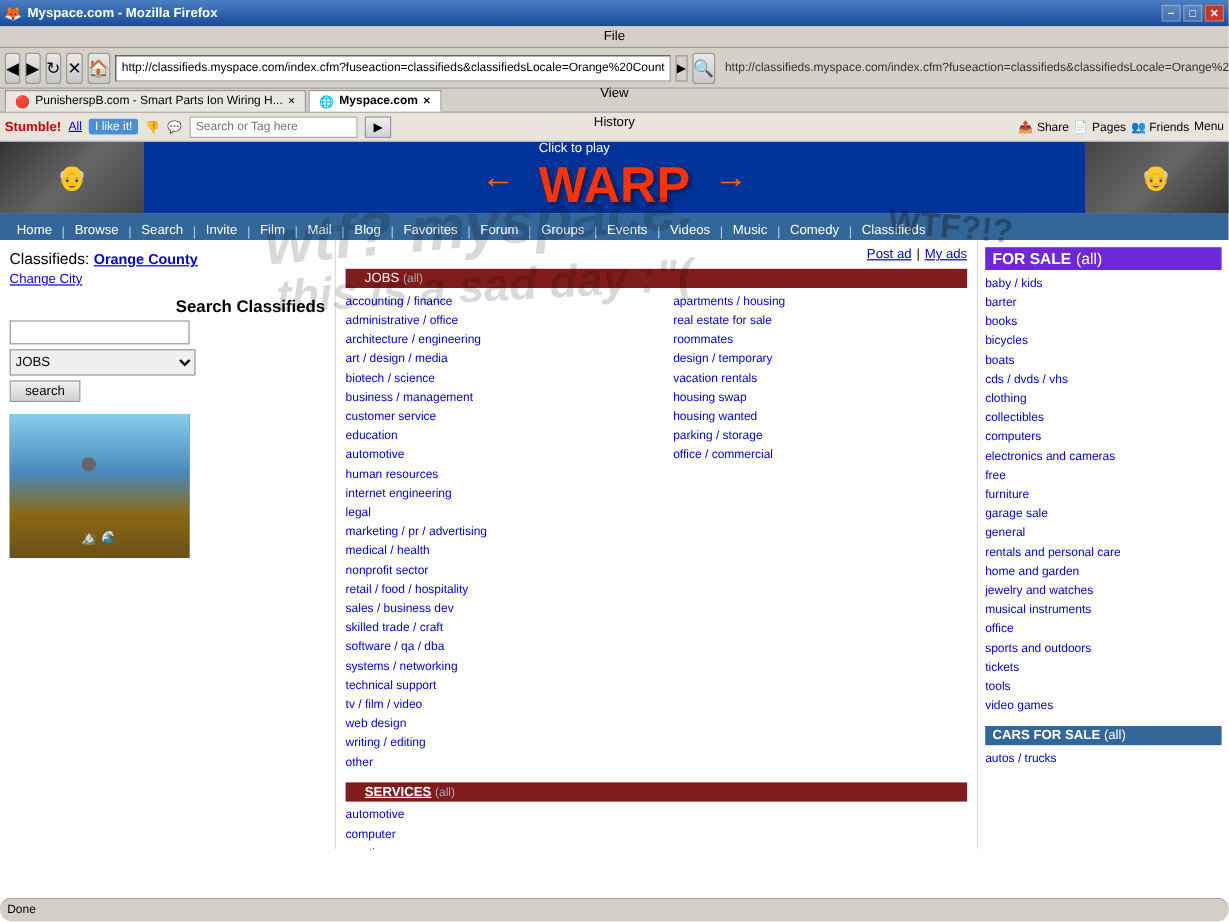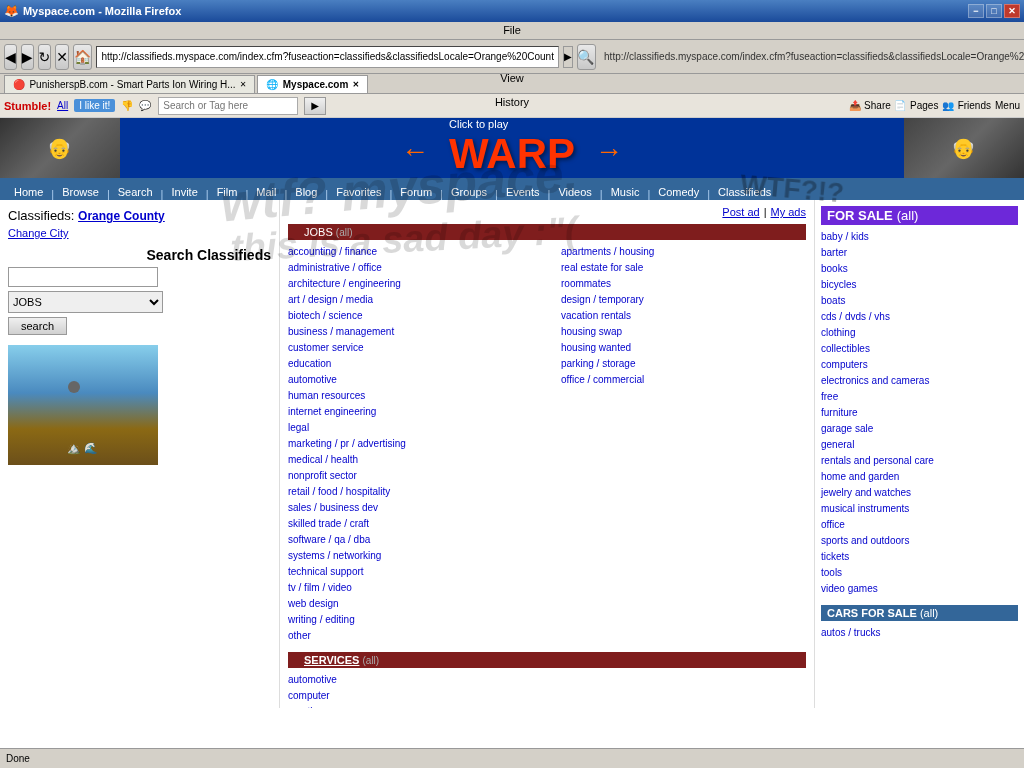--- a/index.html
+++ b/index.html
@@ -301,21 +301,21 @@
     #statusbar {
       background: #d4d0c8;
       border-top: 1px solid #999;
       height: 20px;
       display: flex;
       align-items: center;
       padding: 0 6px;
       font-size: 10px;
       position: fixed;
       bottom: 0;
-      left: 0; right: 0;
+      left: 0; right: 0; border-radius: 10px;
     }
   </style>
 </head>
 <body>
 
 <div id="titlebar">
   <span style="font-size:12px;">🦊</span>
   <span class="title">Myspace.com - Mozilla Firefox</span>
   <div class="win-buttons">
     <div class="win-btn">−</div>

